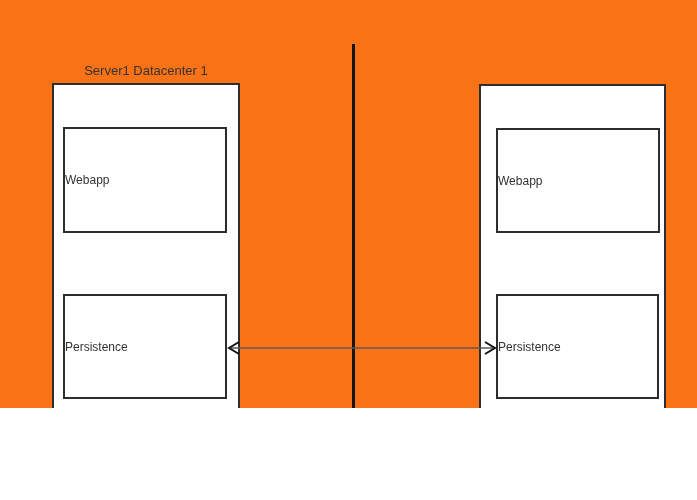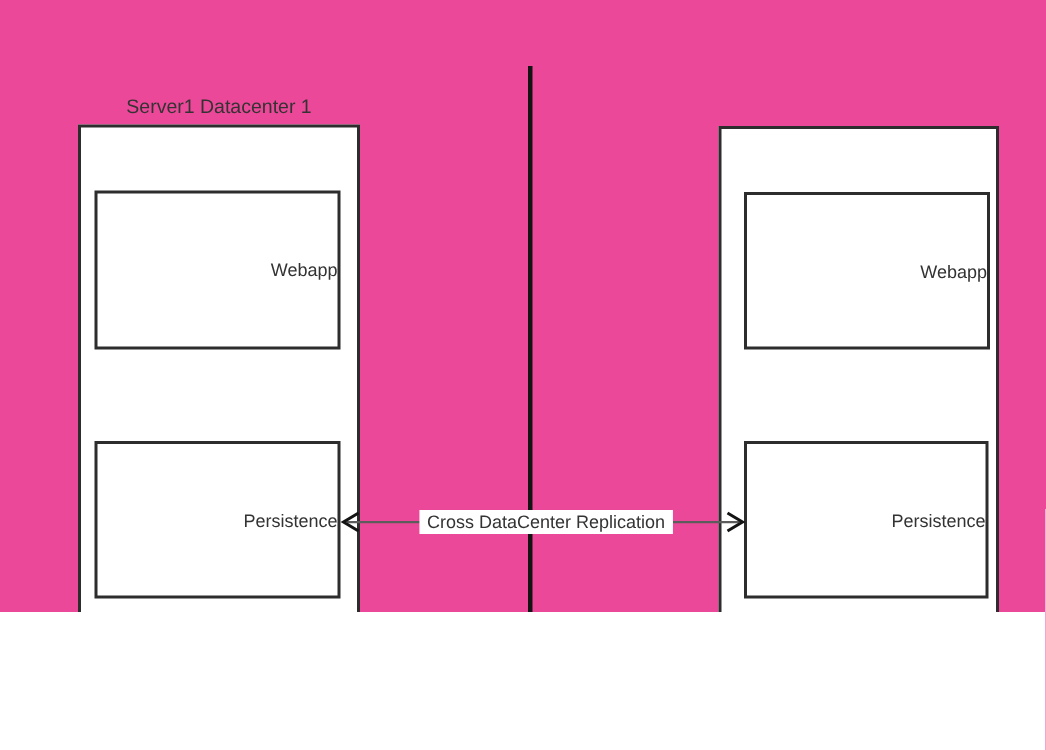--- a/index.html
+++ b/index.html
@@ -4,21 +4,21 @@
 <style>
   html, body {
     margin: 0;
     padding: 0;
     background: #ffffff;
   }
   .canvas {
     position: relative;
     width: 697px;
     height: 408px;
-    background: #ec4899;
+    background: #f97316;
     font-family: "Liberation Sans", sans-serif;
     overflow: hidden;
   }
   .canvas * { box-sizing: border-box; }
 
   .group-title {
     position: absolute;
     text-align: center;
     font-size: 13px;
     color: #333333;
@@ -29,21 +29,21 @@
     position: absolute;
     border: 2px solid #2d2d2d;
     background: #ffffff;
   }
   .component-box {
     position: absolute;
     border: 2px solid #2d2d2d;
     background: #ffffff;
     display: flex;
     align-items: center;
-    justify-content: flex-end;
+    justify-content: flex-start;
   }
   .component-label {
     font-size: 12px;
     color: #333333;
     white-space: nowrap;
   }
   .divider {
     position: absolute;
     left: 352px;
     top: 44px;
@@ -98,15 +98,14 @@
   </div>
 
   <div class="divider"></div>
 
   <svg class="arrow-svg" width="697" height="500" viewBox="0 0 697 500">
     <line x1="231" y1="348" x2="493" y2="348" stroke="#5c5c5c" stroke-width="1.5"></line>
     <polyline points="239,342 229,348 239,354" fill="none" stroke="#141414" stroke-width="2"></polyline>
     <polyline points="485,342 495,348 485,354" fill="none" stroke="#141414" stroke-width="2"></polyline>
   </svg>
 
-  <div class="edge-label">Cross DataCenter Replication</div>
 
 </div>
 
 </body></html>

